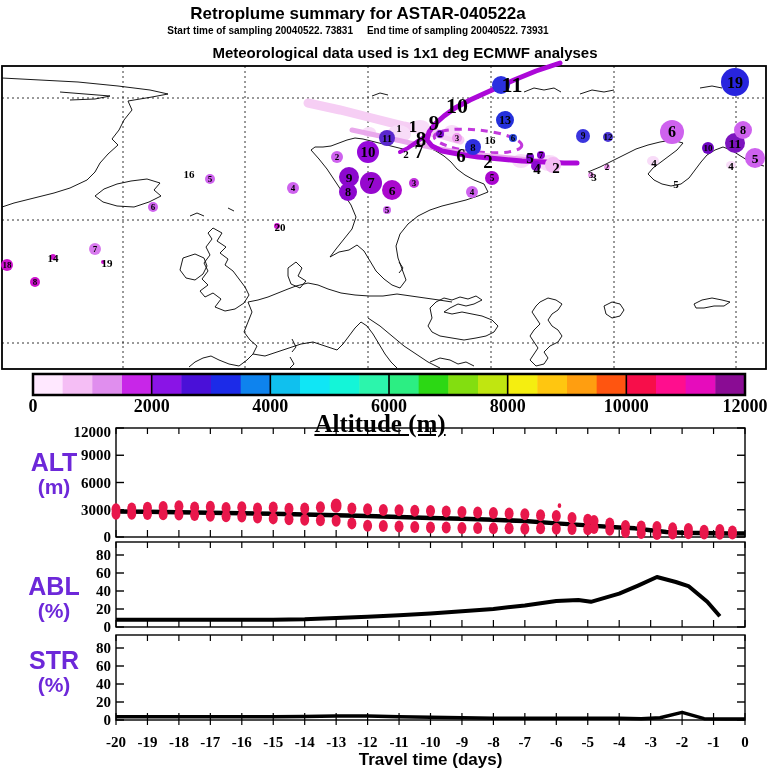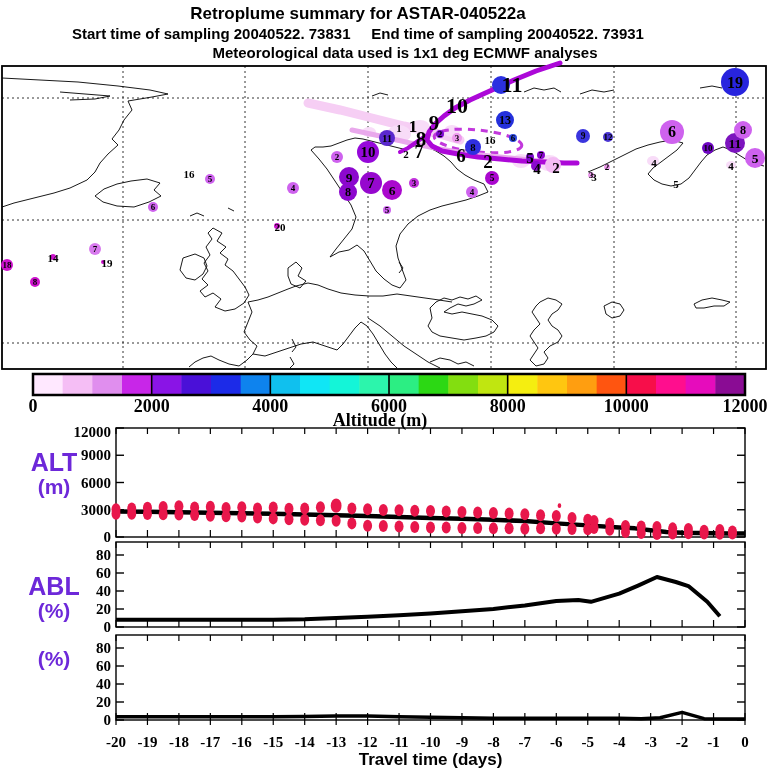--- a/index.html
+++ b/index.html
@@ -8,21 +8,21 @@
   .title-line{left:0;width:716px;text-align:center;font-weight:bold;color:#000;white-space:pre;}
   #gfx{position:absolute;left:0;top:0;}
   .panel-label{width:104px;text-align:center;font-weight:bold;font-size:25px;line-height:1.02;color:#6d28d9;}
   .panel-unit{font-size:21px;font-weight:bold;}
   .serif-label{font-family:"Liberation Serif",serif;font-weight:bold;color:#000;}
 </style>
 </head>
 <body>
 
 <div class="abs title-line" style="top:4px;font-size:17px;">Retroplume summary for ASTAR-040522a</div>
-<div class="abs title-line" style="top:25px;font-size:15px;">Start time of sampling 20040522. 73831     End time of sampling 20040522. 73931</div>
+<div class="abs title-line" style="top:25px;font-size:10px;">Start time of sampling 20040522. 73831     End time of sampling 20040522. 73931</div>
 <div class="abs title-line" style="top:44px;font-size:15px;margin-left:47px;">Meteorological data used is 1x1 deg ECMWF analyses</div>
 
 <svg id="gfx" width="768" height="768" viewBox="0 0 768 768">
     <rect x="2" y="66" width="764" height="303" fill="#fff" stroke="#000" stroke-width="1.8"></rect>
     <line x1="123" y1="66" x2="123" y2="369" stroke="#000" stroke-width="0.8" stroke-dasharray="2,3"></line>
     <line x1="245" y1="66" x2="245" y2="369" stroke="#000" stroke-width="0.8" stroke-dasharray="2,3"></line>
     <line x1="368" y1="66" x2="368" y2="369" stroke="#000" stroke-width="0.8" stroke-dasharray="2,3"></line>
     <line x1="491" y1="66" x2="491" y2="369" stroke="#000" stroke-width="0.8" stroke-dasharray="2,3"></line>
     <line x1="614" y1="66" x2="614" y2="369" stroke="#000" stroke-width="0.8" stroke-dasharray="2,3"></line>
     <line x1="736" y1="66" x2="736" y2="369" stroke="#000" stroke-width="0.8" stroke-dasharray="2,3"></line>
@@ -497,27 +497,28 @@
     <text x="524.85" y="747" font-family="&quot;Liberation Serif&quot;,serif" font-size="15" font-weight="bold" text-anchor="middle" fill="#000">-7</text>
     <text x="556.3" y="747" font-family="&quot;Liberation Serif&quot;,serif" font-size="15" font-weight="bold" text-anchor="middle" fill="#000">-6</text>
     <text x="587.75" y="747" font-family="&quot;Liberation Serif&quot;,serif" font-size="15" font-weight="bold" text-anchor="middle" fill="#000">-5</text>
     <text x="619.2" y="747" font-family="&quot;Liberation Serif&quot;,serif" font-size="15" font-weight="bold" text-anchor="middle" fill="#000">-4</text>
     <text x="650.65" y="747" font-family="&quot;Liberation Serif&quot;,serif" font-size="15" font-weight="bold" text-anchor="middle" fill="#000">-3</text>
     <text x="682.1" y="747" font-family="&quot;Liberation Serif&quot;,serif" font-size="15" font-weight="bold" text-anchor="middle" fill="#000">-2</text>
     <text x="713.55" y="747" font-family="&quot;Liberation Serif&quot;,serif" font-size="15" font-weight="bold" text-anchor="middle" fill="#000">-1</text>
     <text x="745" y="747" font-family="&quot;Liberation Serif&quot;,serif" font-size="15" font-weight="bold" text-anchor="middle" fill="#000">0</text>
   </svg>
 
-<div class="abs serif-label" style="top:410px;left:0;width:760px;text-align:center;font-size:18px;">Altitude (m)</div>
+<div class="abs serif-label" style="top:410px;left:0;width:760px;text-align:center;font-size:25px;text-decoration:underline;">Altitude (m)</div>
 
 <div class="abs panel-label" style="left:2px;top:450px;">
   <div>ALT</div>
   <div class="panel-unit">(m)</div>
 </div>
 <div class="abs panel-label" style="left:2px;top:574px;">
   <div>ABL</div>
   <div class="panel-unit">(%)</div>
 </div>
 <div class="abs panel-label" style="left:2px;top:648px;">
+  <div>STR</div>
   <div class="panel-unit">(%)</div>
 </div>
 
 <div class="abs" style="left:116px;top:750px;width:629px;text-align:center;font-weight:bold;font-size:17px;">Travel time (days)</div>
 
 </body></html>

